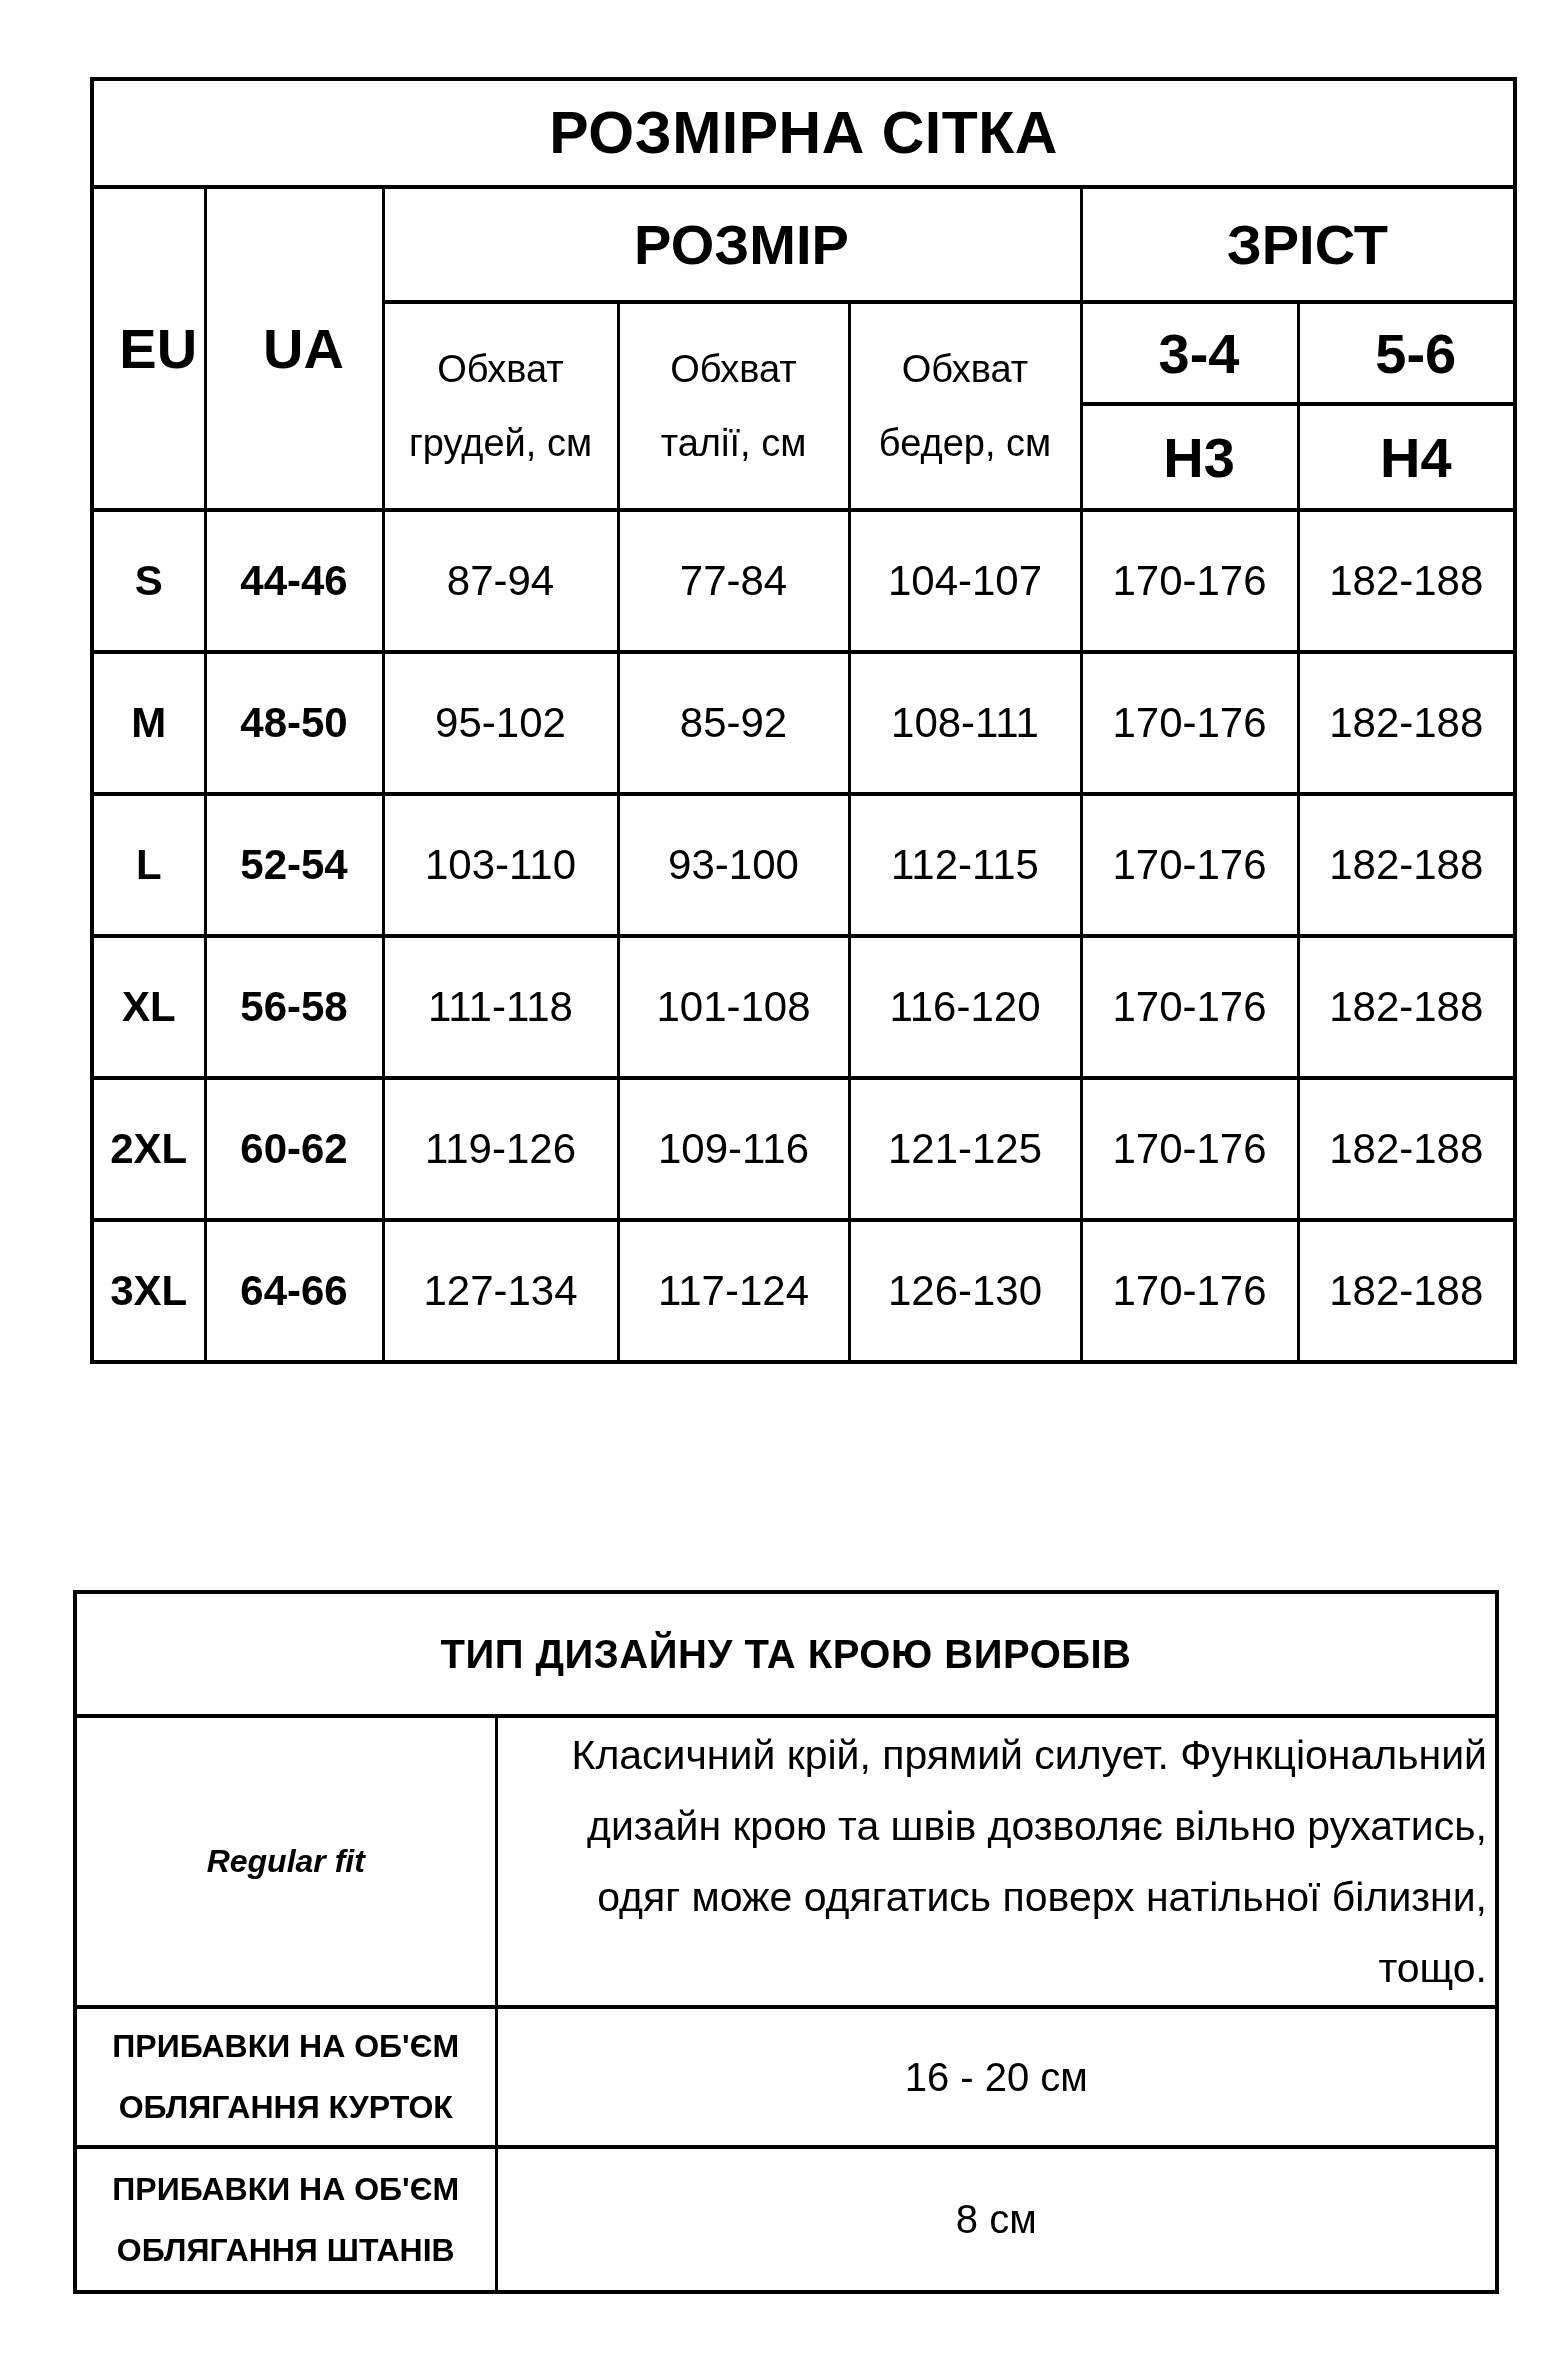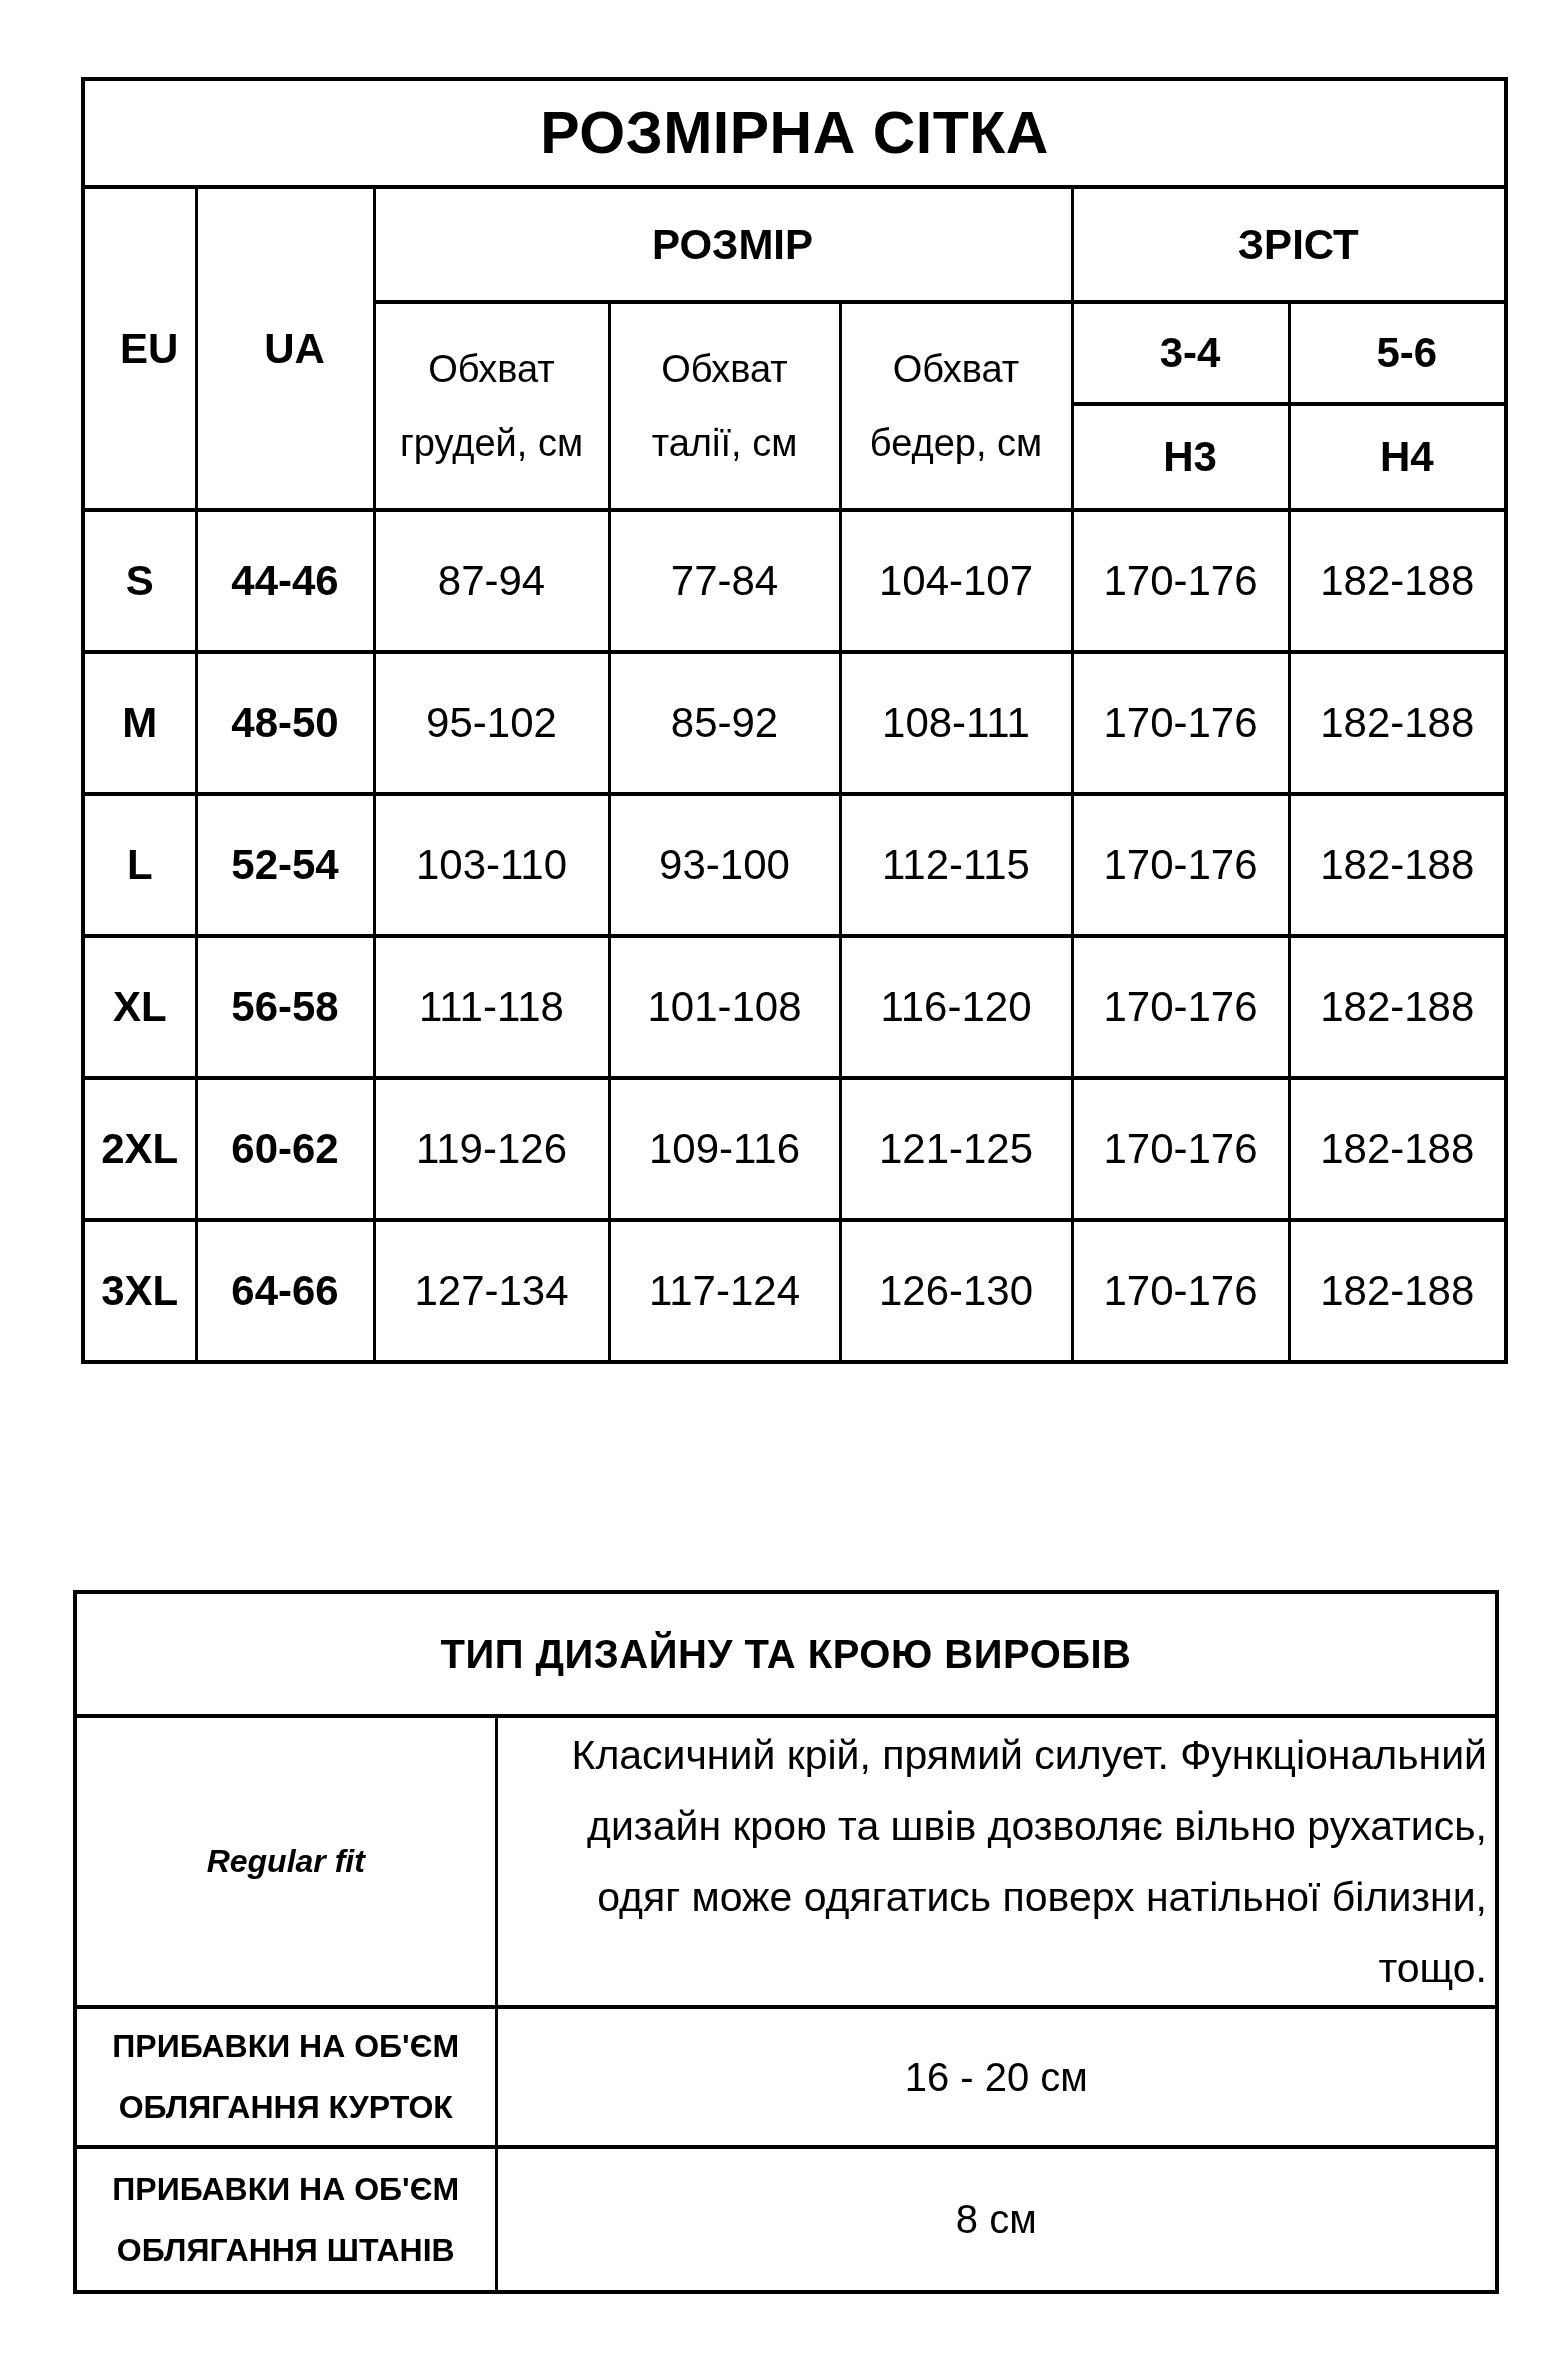--- a/index.html
+++ b/index.html
@@ -26,36 +26,36 @@
     border-top-width: 4px;
     border-bottom-width: 4px;
     text-align: center;
     vertical-align: middle;
     padding: 0;
     overflow: hidden;
   }
   
   .size-table {
     position: absolute;
-    left: 81px;
+    left: 90px;
     top: 77px;
     width: 1422px;
   }
   .size-table .row-title    { height: 108px; }
   .size-table .row-groups   { height: 115px; }
   .size-table .row-heights1 { height: 102px; }
   .size-table .row-heights2 { height: 106px; }
   .size-table .row-data     { height: 142px; }
   .t1-title {
     font-size: 59px;
     font-weight: bold;
     letter-spacing: 0.5px;
   }
   .hdr-b {
-    font-size: 42px;
+    font-size: 56px;
     font-weight: bold;
     padding-left: 19px;
   }
   .hdr-sub {
     font-size: 38px;
     font-weight: normal;
     line-height: 1.95;
     padding: 0 6px;
     margin-left: 24px;
   }

